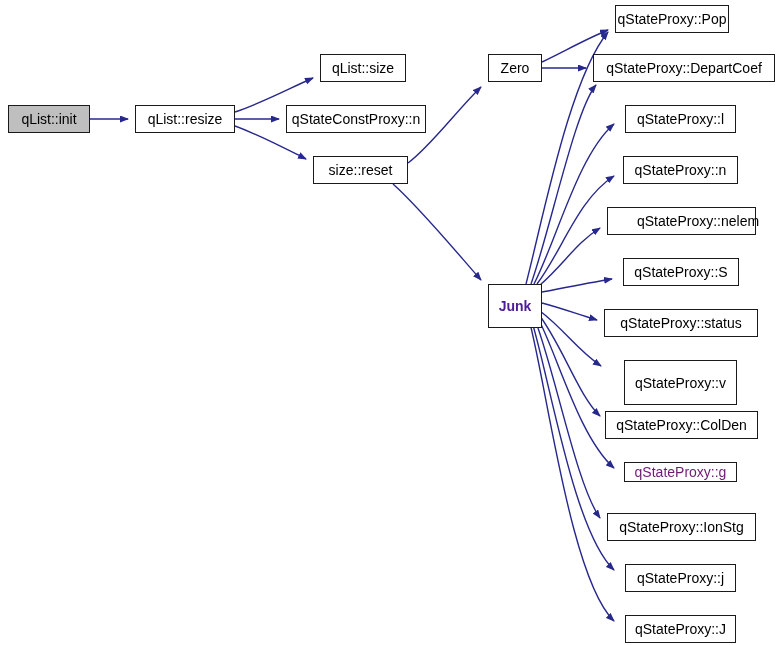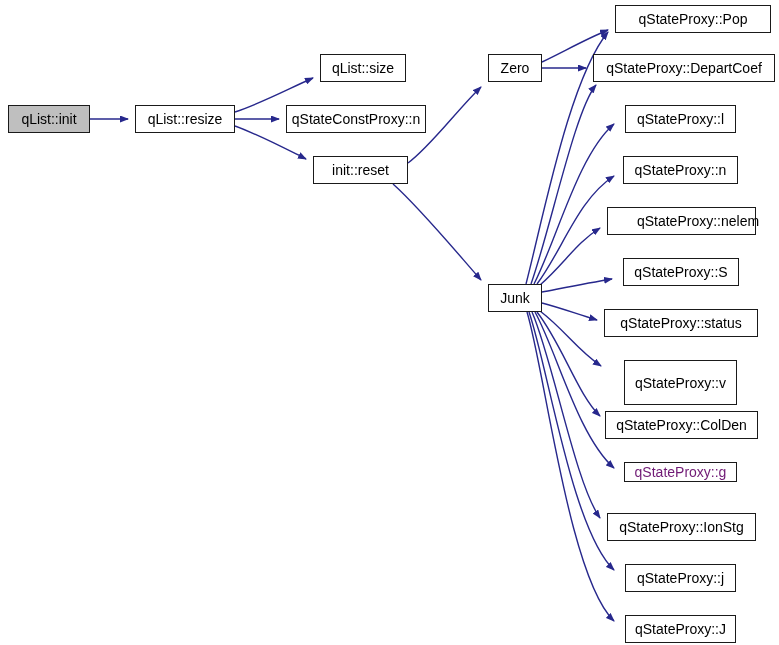--- a/index.html
+++ b/index.html
@@ -73,24 +73,24 @@
         <path d="M532,312 C553,360 575,483 600,518" fill="none" stroke="#27288c" stroke-width="1.4" marker-end="url(#arrow)"></path>
         <path d="M529,312 C548,367 572,530 614,570" fill="none" stroke="#27288c" stroke-width="1.4" marker-end="url(#arrow)"></path>
         <path d="M527,312 C545,371 569,578 614,621" fill="none" stroke="#27288c" stroke-width="1.4" marker-end="url(#arrow)"></path>
       </g>
   </svg>
   <div id="node-layer">
       <div class="node highlight" style="left: 8px; top: 105px; width: 82px; height: 28px; border-color: rgb(26, 26, 26); background: rgb(191, 191, 191); color: rgb(0, 0, 0);">qList::init</div>
       <div class="node" style="left: 135px; top: 105px; width: 100px; height: 28px; border-color: rgb(26, 26, 26); background: rgb(255, 255, 255); color: rgb(0, 0, 0);">qList::resize</div>
       <div class="node" style="left: 320px; top: 54px; width: 86px; height: 28px; border-color: rgb(26, 26, 26); background: rgb(255, 255, 255); color: rgb(0, 0, 0);">qList::size</div>
       <div class="node" style="left: 286px; top: 105px; width: 140px; height: 28px; border-color: rgb(26, 26, 26); background: rgb(255, 255, 255); color: rgb(0, 0, 0);">qStateConstProxy::n</div>
-      <div class="node" style="left: 313px; top: 156px; width: 95px; height: 28px; border-color: rgb(26, 26, 26); background: rgb(255, 255, 255); color: rgb(0, 0, 0);">init::reset</div>
+      <div class="node" style="left: 313px; top: 156px; width: 95px; height: 28px; border-color: rgb(26, 26, 26); background: rgb(255, 255, 255); color: rgb(0, 0, 0);">size::reset</div>
       <div class="node" style="left: 488px; top: 54px; width: 54px; height: 28px; border-color: rgb(26, 26, 26); background: rgb(255, 255, 255); color: rgb(0, 0, 0);">Zero</div>
-      <div class="node" style="left: 488px; top: 284px; width: 54px; height: 28px; border-color: rgb(26, 26, 26); background: rgb(255, 255, 255); color: #000000;">Junk</div>
-      <div class="node" style="left: 615px; top: 5px; width: 156px; height: 28px; border-color: rgb(26, 26, 26); background: rgb(255, 255, 255); color: rgb(0, 0, 0);">qStateProxy::Pop</div>
+      <div class="node" style="left: 488px; top: 284px; width: 54px; height: 44px; border-color: rgb(26, 26, 26); background: rgb(255, 255, 255); color: #4c1d95; font-weight: bold;">Junk</div>
+      <div class="node" style="left: 615px; top: 5px; width: 114px; height: 28px; border-color: rgb(26, 26, 26); background: rgb(255, 255, 255); color: rgb(0, 0, 0);">qStateProxy::Pop</div>
       <div class="node" style="left: 593px; top: 54px; width: 182px; height: 28px; border-color: rgb(26, 26, 26); background: rgb(255, 255, 255); color: rgb(0, 0, 0);">qStateProxy::DepartCoef</div>
       <div class="node" style="left: 625px; top: 105px; width: 111px; height: 28px; border-color: rgb(26, 26, 26); background: rgb(255, 255, 255); color: rgb(0, 0, 0);">qStateProxy::l</div>
       <div class="node" style="left: 623px; top: 156px; width: 115px; height: 28px; border-color: rgb(26, 26, 26); background: rgb(255, 255, 255); color: rgb(0, 0, 0);">qStateProxy::n</div>
       <div class="node" style="left: 607px; top: 207px; width: 149px; height: 28px; border-color: rgb(26, 26, 26); background: rgb(255, 255, 255); color: rgb(0, 0, 0); padding-left: 33px;">qStateProxy::nelem</div>
       <div class="node" style="left: 623px; top: 258px; width: 116px; height: 28px; border-color: rgb(26, 26, 26); background: rgb(255, 255, 255); color: rgb(0, 0, 0);">qStateProxy::S</div>
       <div class="node" style="left: 604px; top: 309px; width: 154px; height: 28px; border-color: rgb(26, 26, 26); background: rgb(255, 255, 255); color: rgb(0, 0, 0);">qStateProxy::status</div>
       <div class="node" style="left: 624px; top: 360px; width: 113px; height: 45px; border-color: rgb(26, 26, 26); background: rgb(255, 255, 255); color: rgb(0, 0, 0);">qStateProxy::v</div>
       <div class="node" style="left: 605px; top: 411px; width: 153px; height: 28px; border-color: rgb(26, 26, 26); background: rgb(255, 255, 255); color: rgb(0, 0, 0);">qStateProxy::ColDen</div>
       <div class="node" style="left: 624px; top: 462px; width: 113px; height: 20px; border-color: rgb(26, 26, 26); background: rgb(255, 255, 255); color: #701a75;">qStateProxy::g</div>
       <div class="node" style="left: 607px; top: 513px; width: 149px; height: 28px; border-color: rgb(26, 26, 26); background: rgb(255, 255, 255); color: rgb(0, 0, 0);">qStateProxy::IonStg</div>

